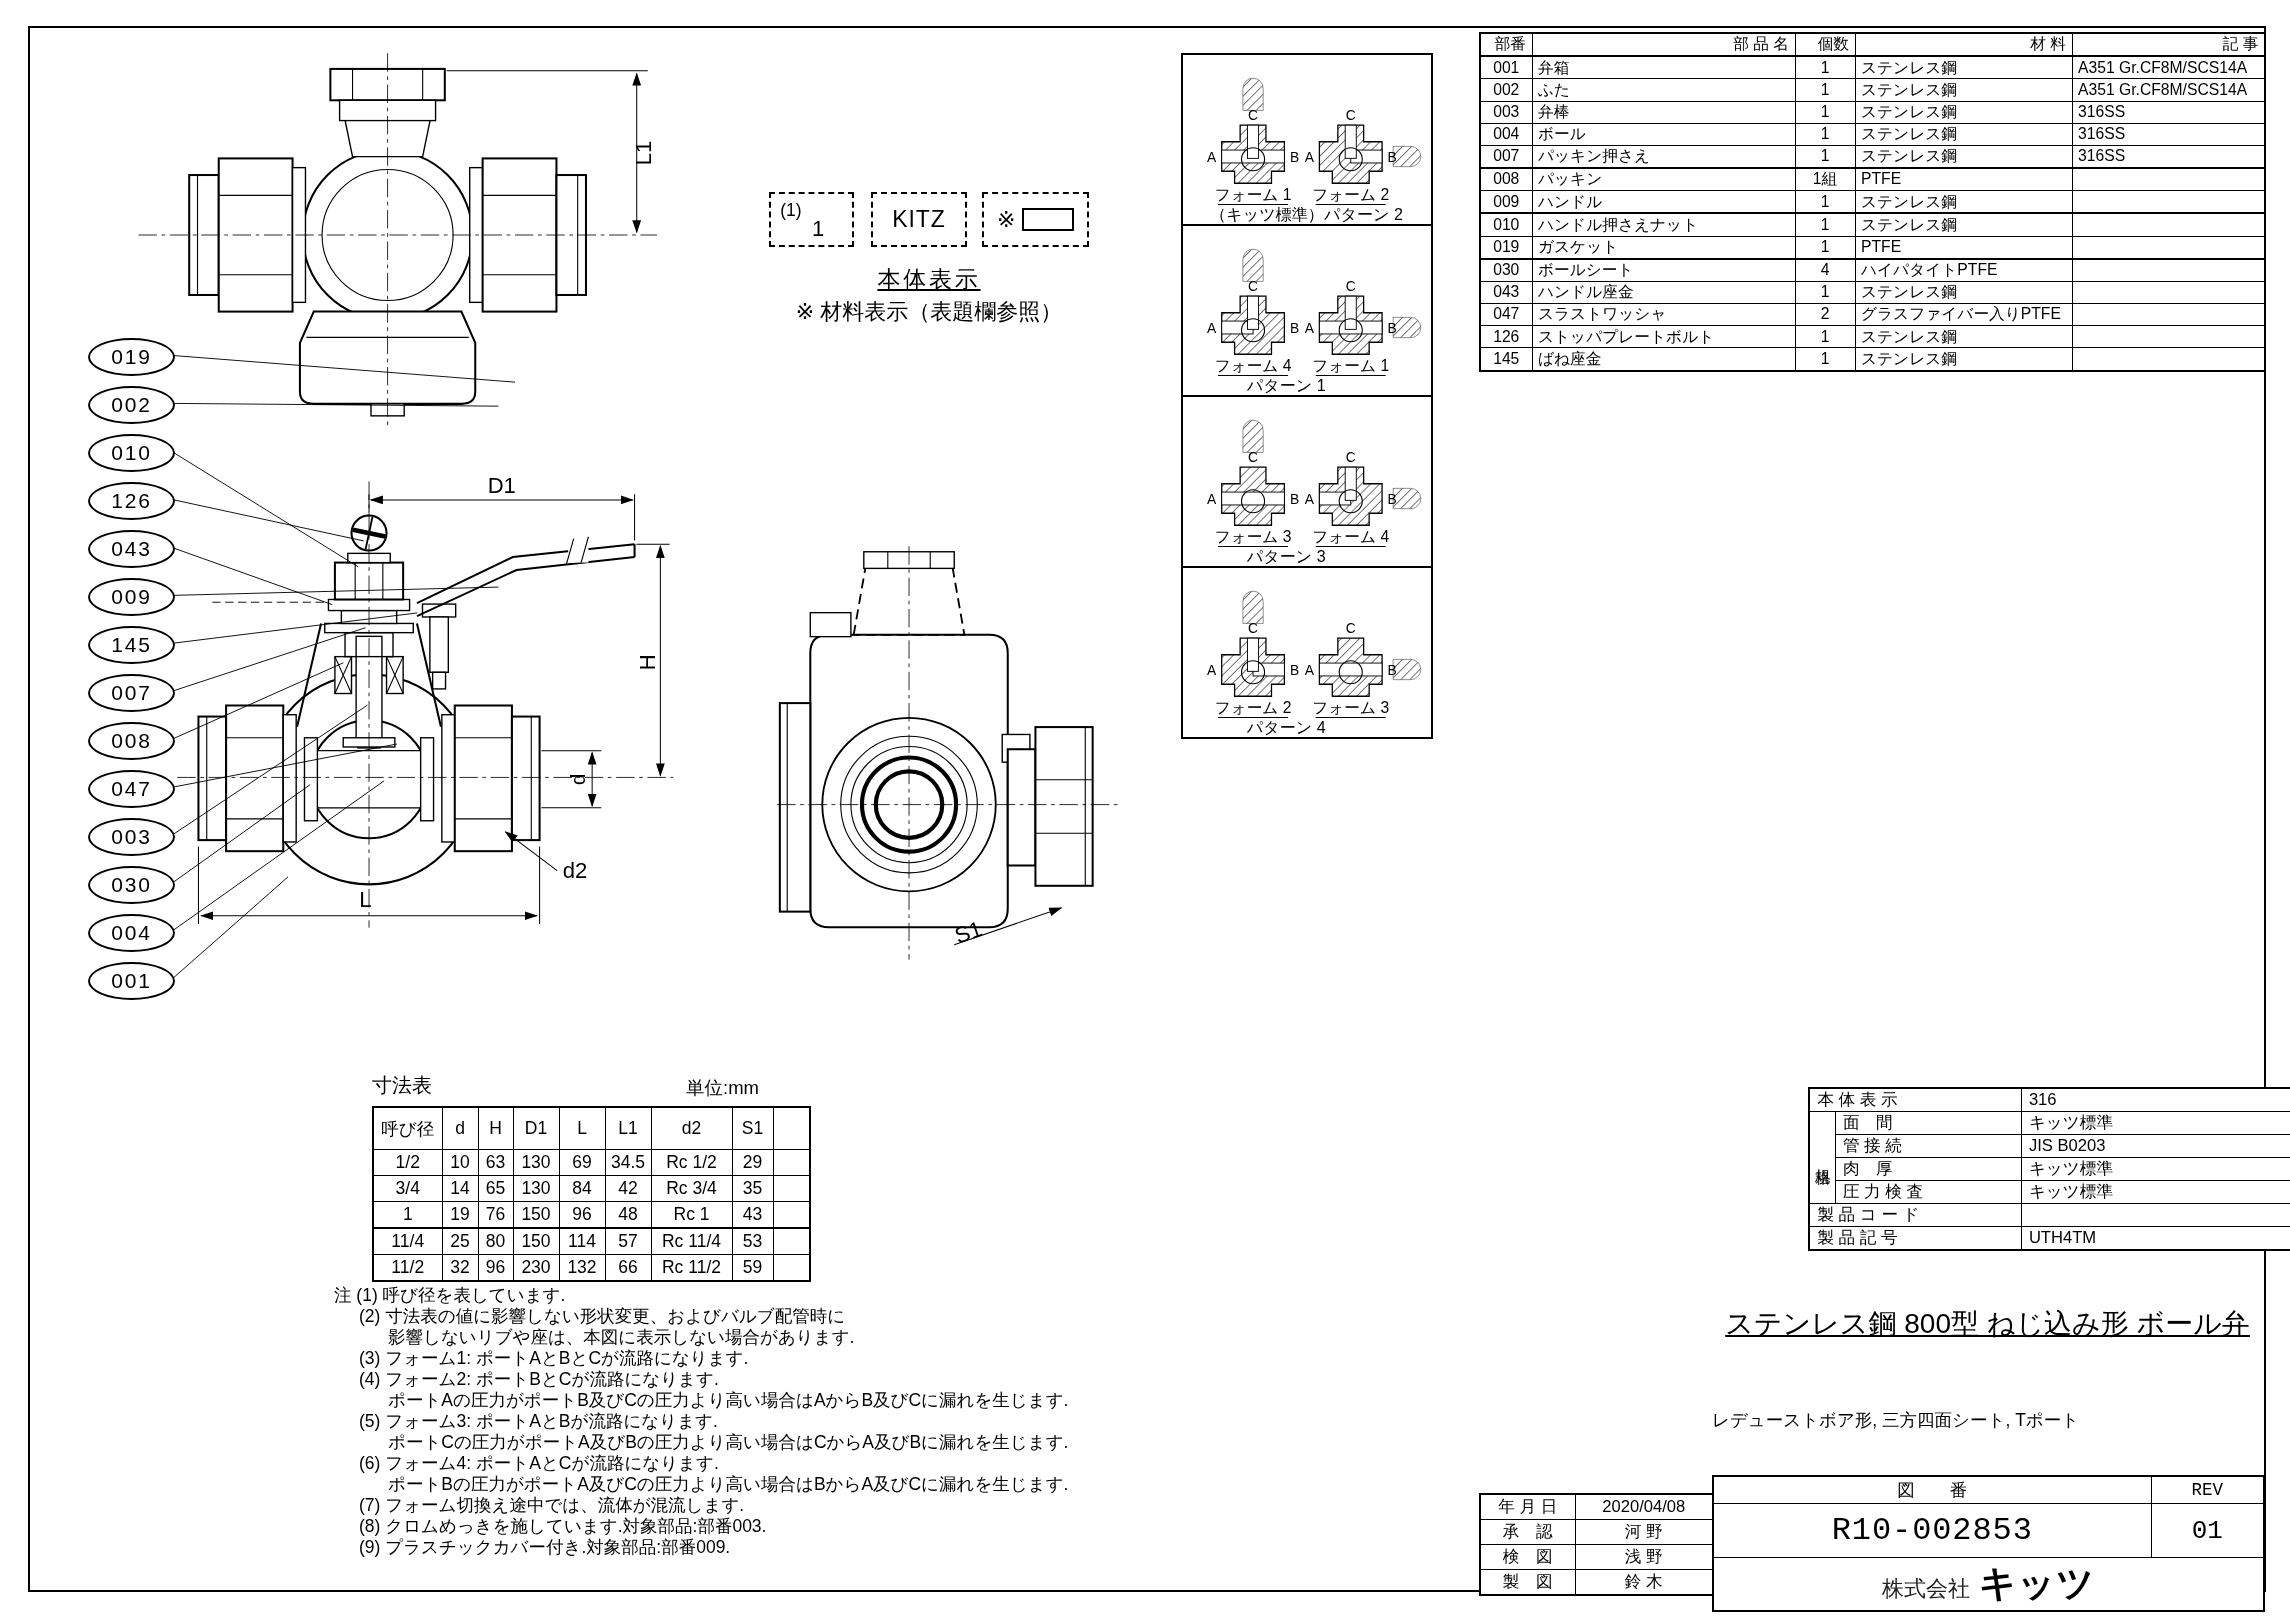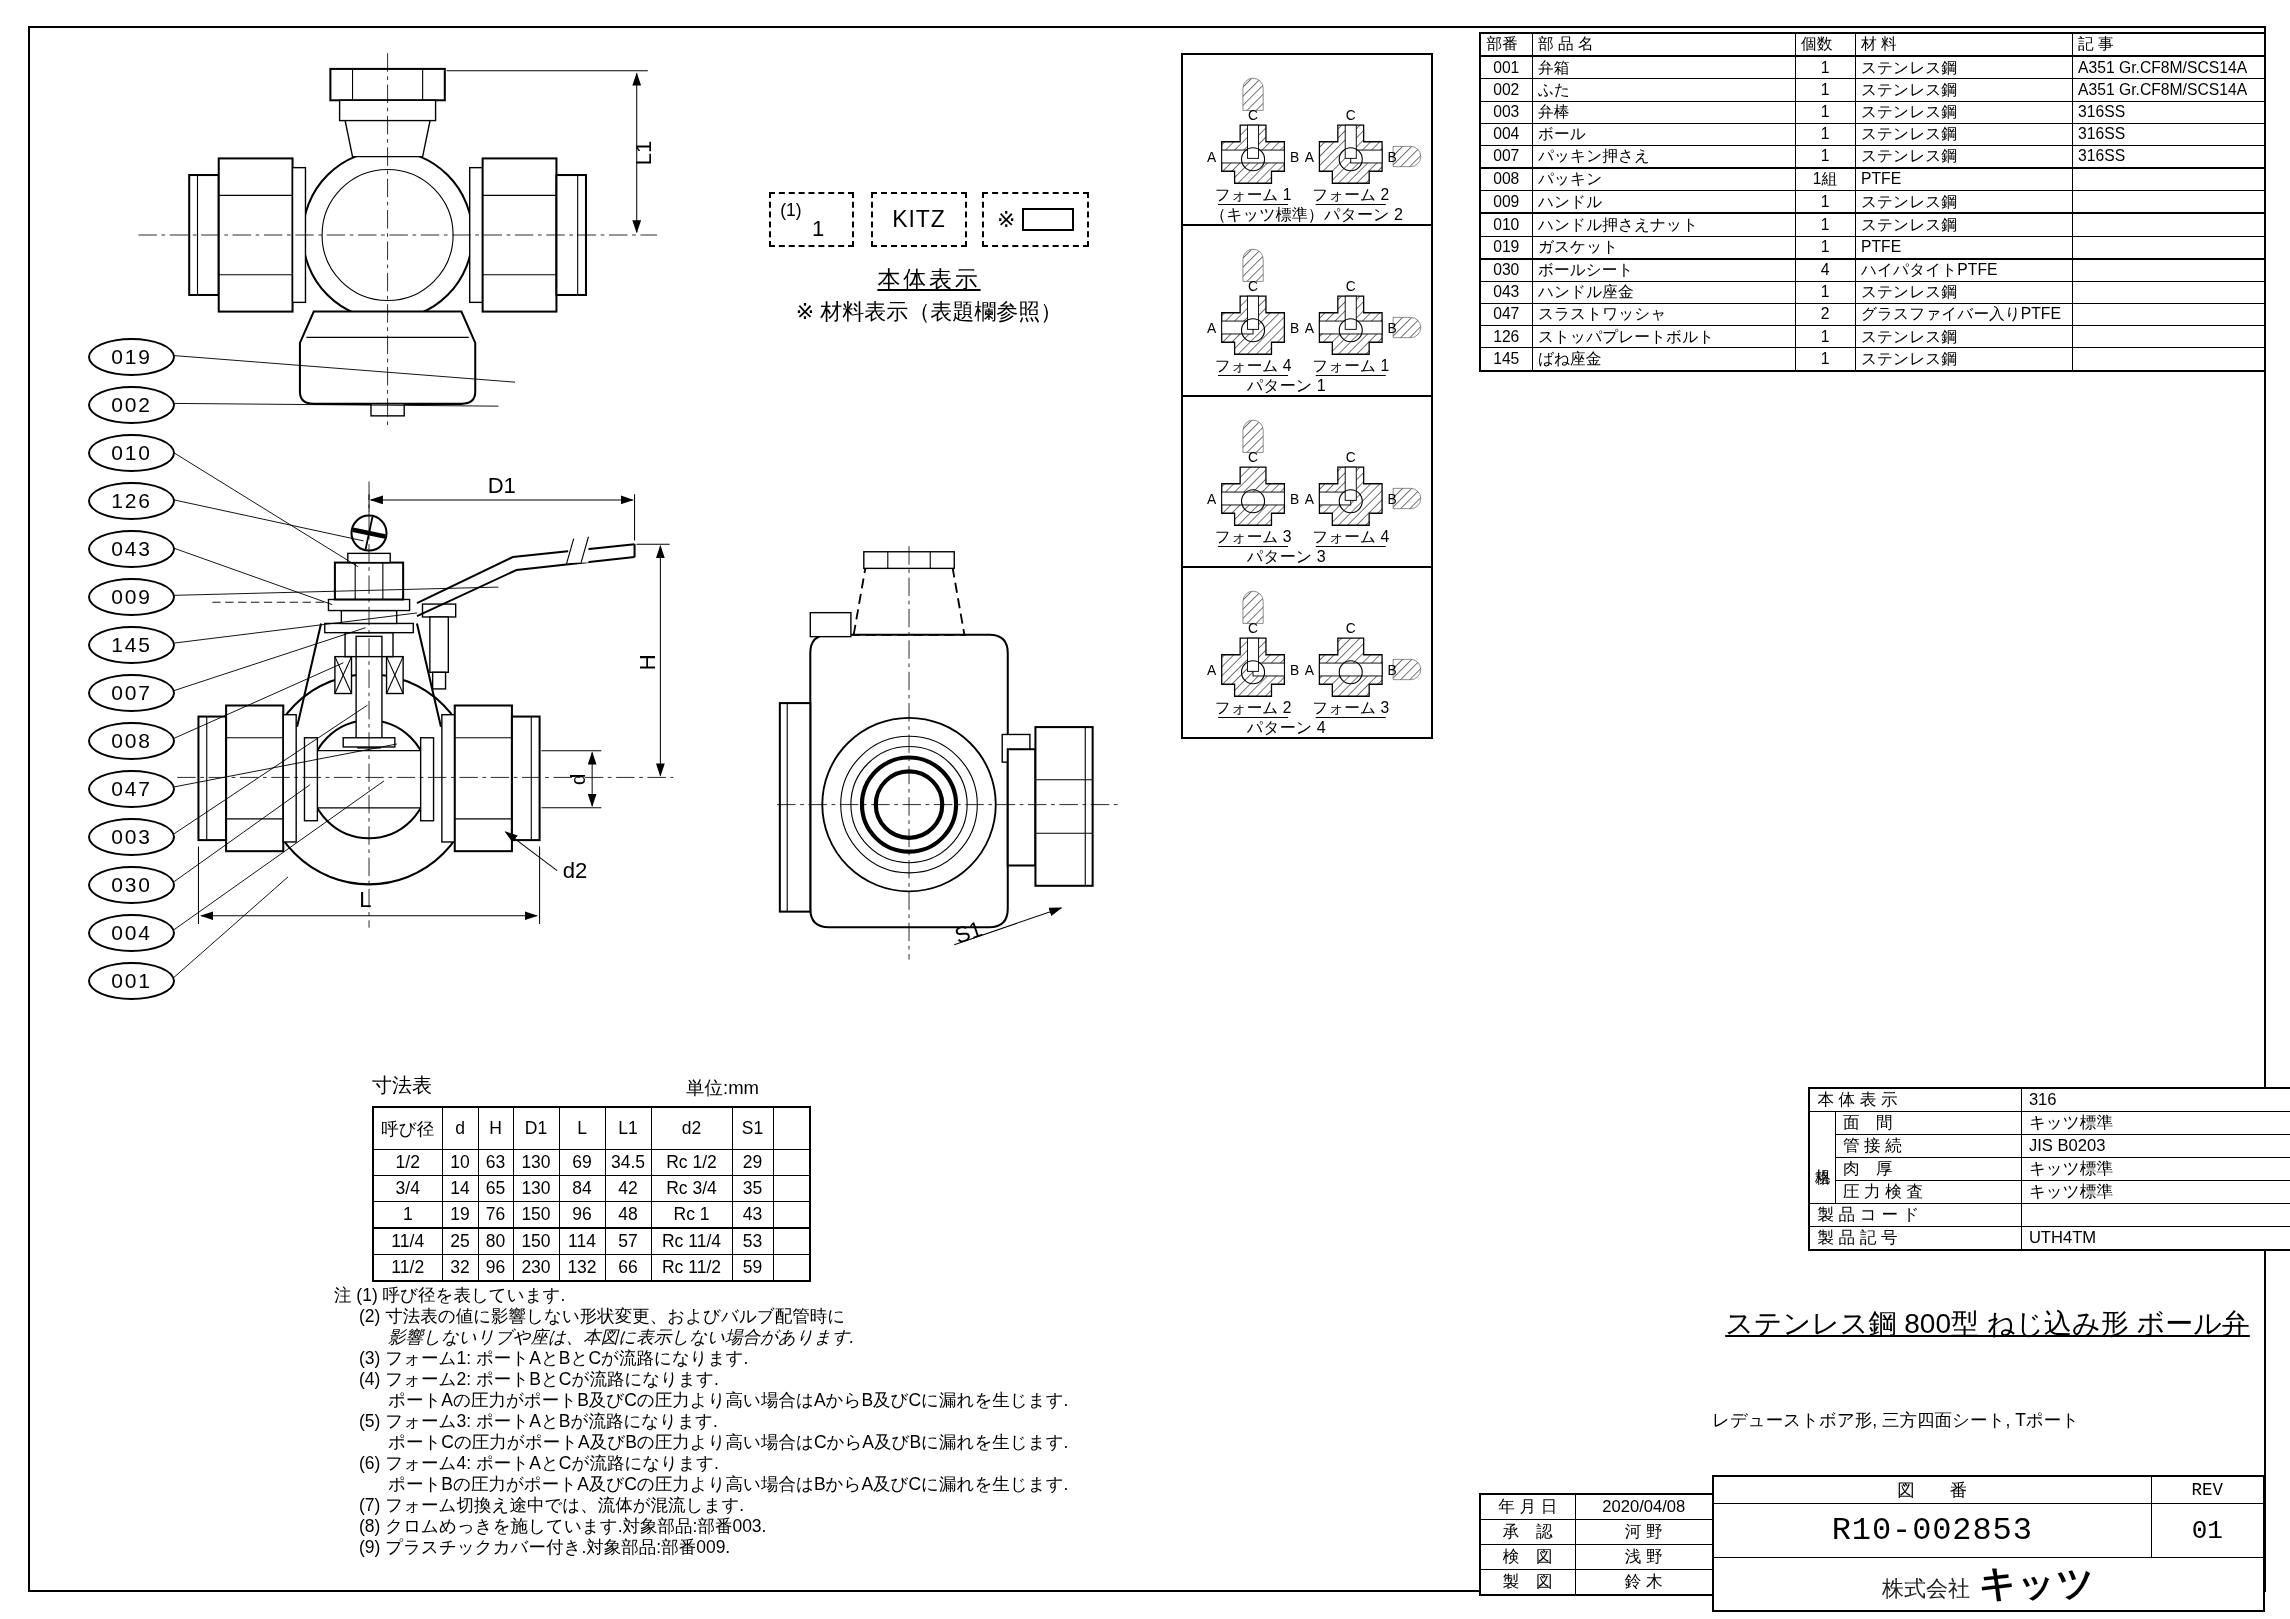--- a/index.html
+++ b/index.html
@@ -5,21 +5,21 @@
   html,body{margin:0;padding:0;background:#e8e8e8;}
   #sheet{position:relative;width:2291px;height:1620px;background:#fff;
     font-family:"Liberation Sans","DejaVu Sans",sans-serif;color:#000;overflow:hidden;}
   .abs{position:absolute;}
   .frame{left:28px;top:26px;width:2238px;height:1566px;border:2.8px solid #000;box-sizing:border-box;}
   
   table{border-collapse:collapse;background:#fff;}
   .bom{left:1479px;top:32px;width:784px;border:2.8px solid #000;table-layout:fixed;}
   .bom th,.bom td{border:1.4px solid #000;font-size:15.7px;font-weight:normal;
     padding:0.9px 5.5px;height:19.4px;line-height:18.5px;white-space:nowrap;overflow:hidden;}
-  .bom th{text-align:left;border-bottom:2.8px solid #000;}
+  .bom th{text-align:right;border-bottom:2.8px solid #000;}
   .bom td.c{text-align:center;}
   .bom tr.grp td{border-bottom:2.8px solid #000;}
   .dimtbl{border:2.3px solid #000;table-layout:fixed;width:437px;}
   .dimtbl th,.dimtbl td{border:1.4px solid #000;font-size:17.5px;font-weight:normal;
     text-align:center;white-space:nowrap;}
   .dimtbl th{height:39px;}
   .dimtbl td{height:23px;}
   .dimtbl tr.grp td{border-bottom:2.3px solid #000;}
   .spec{left:1808px;top:1087px;width:551px;border:2.3px solid #000;table-layout:fixed;}
   .spec td{border:1.7px solid #000;font-size:16.6px;height:21px;padding:0 7.4px;white-space:nowrap;}
@@ -594,21 +594,21 @@
             <td>59</td>
             <td></td>
           </tr>
         </tbody>
     </table>
   </div>
 
   <div class="abs" style="left:334px;top:1285px;" id="notes">
       <div class="note-line" style="padding-left: 0px;">注 (1) 呼び径を表しています.</div>
       <div class="note-line" style="padding-left: 25px;">(2) 寸法表の値に影響しない形状変更、およびバルブ配管時に</div>
-      <div class="note-line" style="padding-left: 54px; font-style: italic;">影響しないリブや座は、本図に表示しない場合があります.</div>
+      <div class="note-line" style="padding-left: 54px;">影響しないリブや座は、本図に表示しない場合があります.</div>
       <div class="note-line" style="padding-left: 25px;">(3) フォーム1: ポートAとBとCが流路になります.</div>
       <div class="note-line" style="padding-left: 25px;">(4) フォーム2: ポートBとCが流路になります.</div>
       <div class="note-line" style="padding-left: 54px;">ポートAの圧力がポートB及びCの圧力より高い場合はAからB及びCに漏れを生じます.</div>
       <div class="note-line" style="padding-left: 25px;">(5) フォーム3: ポートAとBが流路になります.</div>
       <div class="note-line" style="padding-left: 54px;">ポートCの圧力がポートA及びBの圧力より高い場合はCからA及びBに漏れを生じます.</div>
       <div class="note-line" style="padding-left: 25px;">(6) フォーム4: ポートAとCが流路になります.</div>
       <div class="note-line" style="padding-left: 54px;">ポートBの圧力がポートA及びCの圧力より高い場合はBからA及びCに漏れを生じます.</div>
       <div class="note-line" style="padding-left: 25px;">(7) フォーム切換え途中では、流体が混流します.</div>
       <div class="note-line" style="padding-left: 25px;">(8) クロムめっきを施しています.対象部品:部番003.</div>
       <div class="note-line" style="padding-left: 25px;">(9) プラスチックカバー付き.対象部品:部番009.</div>

